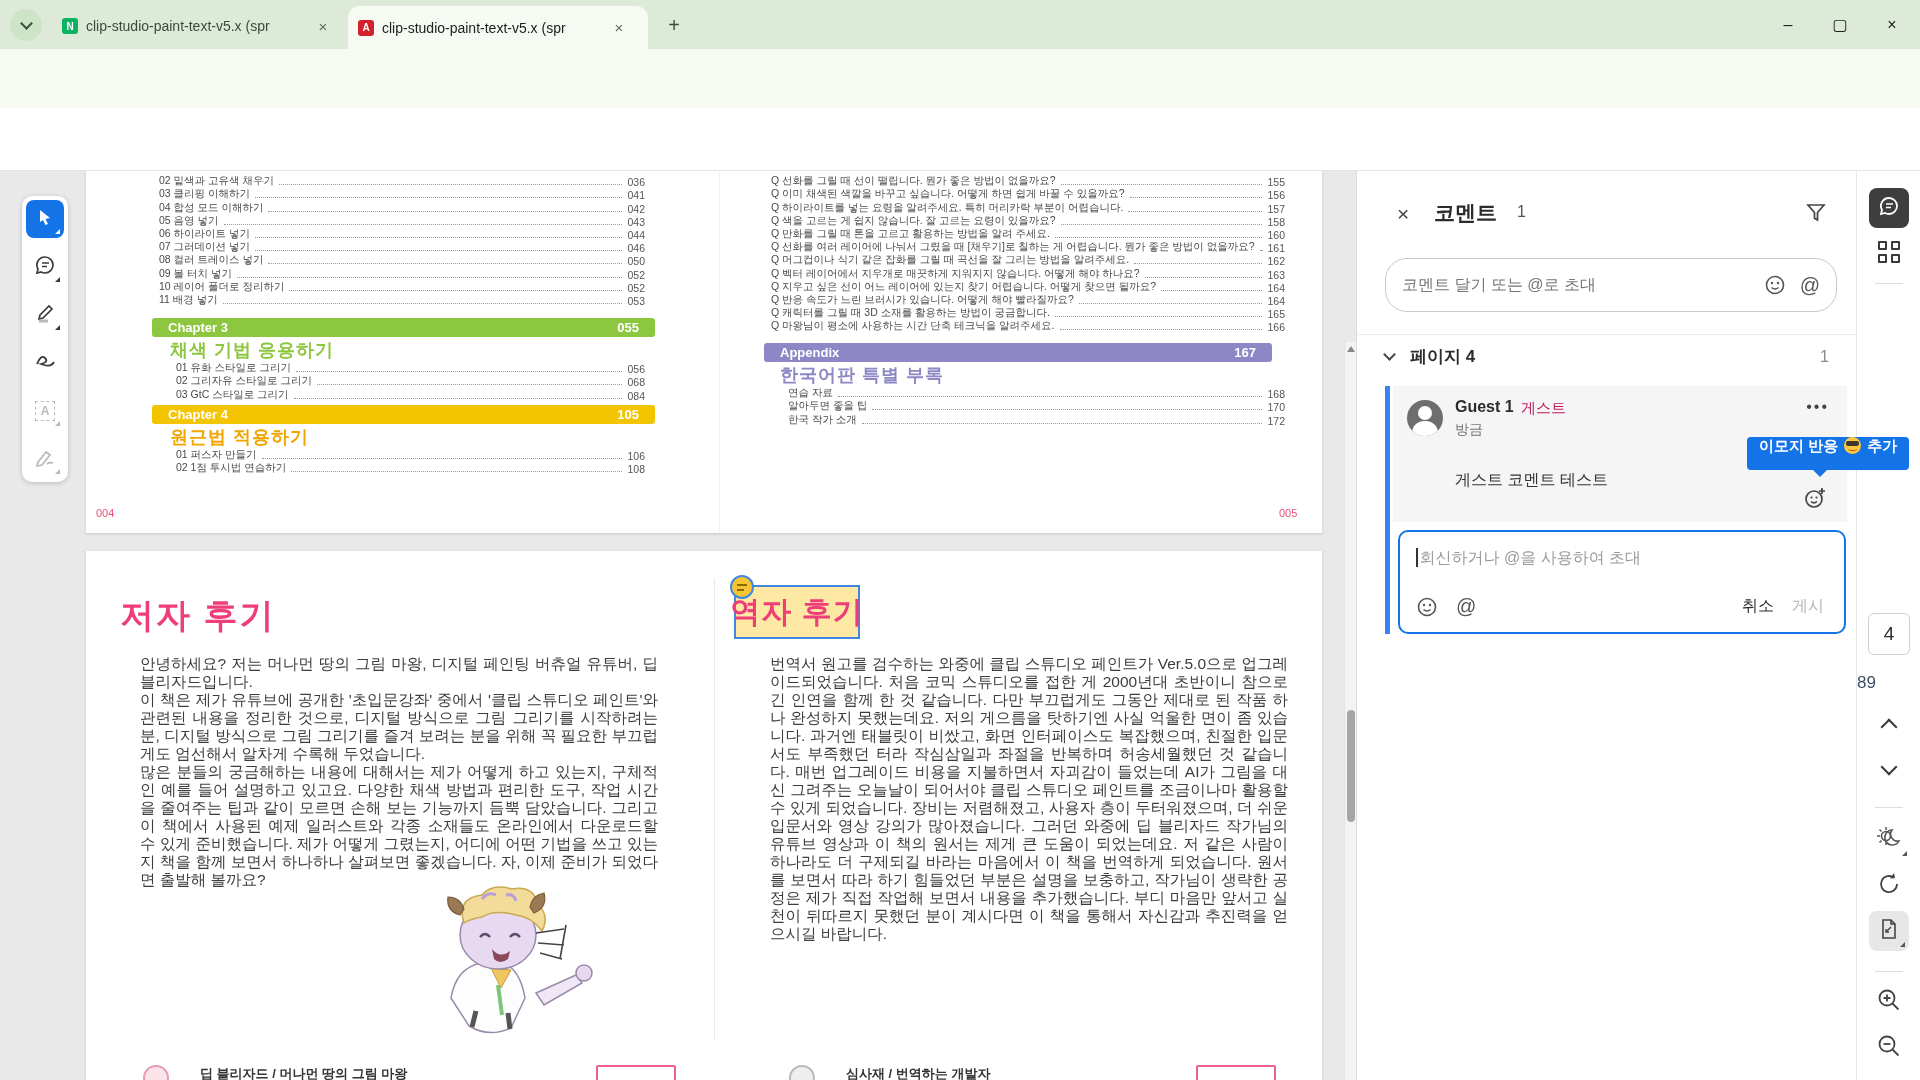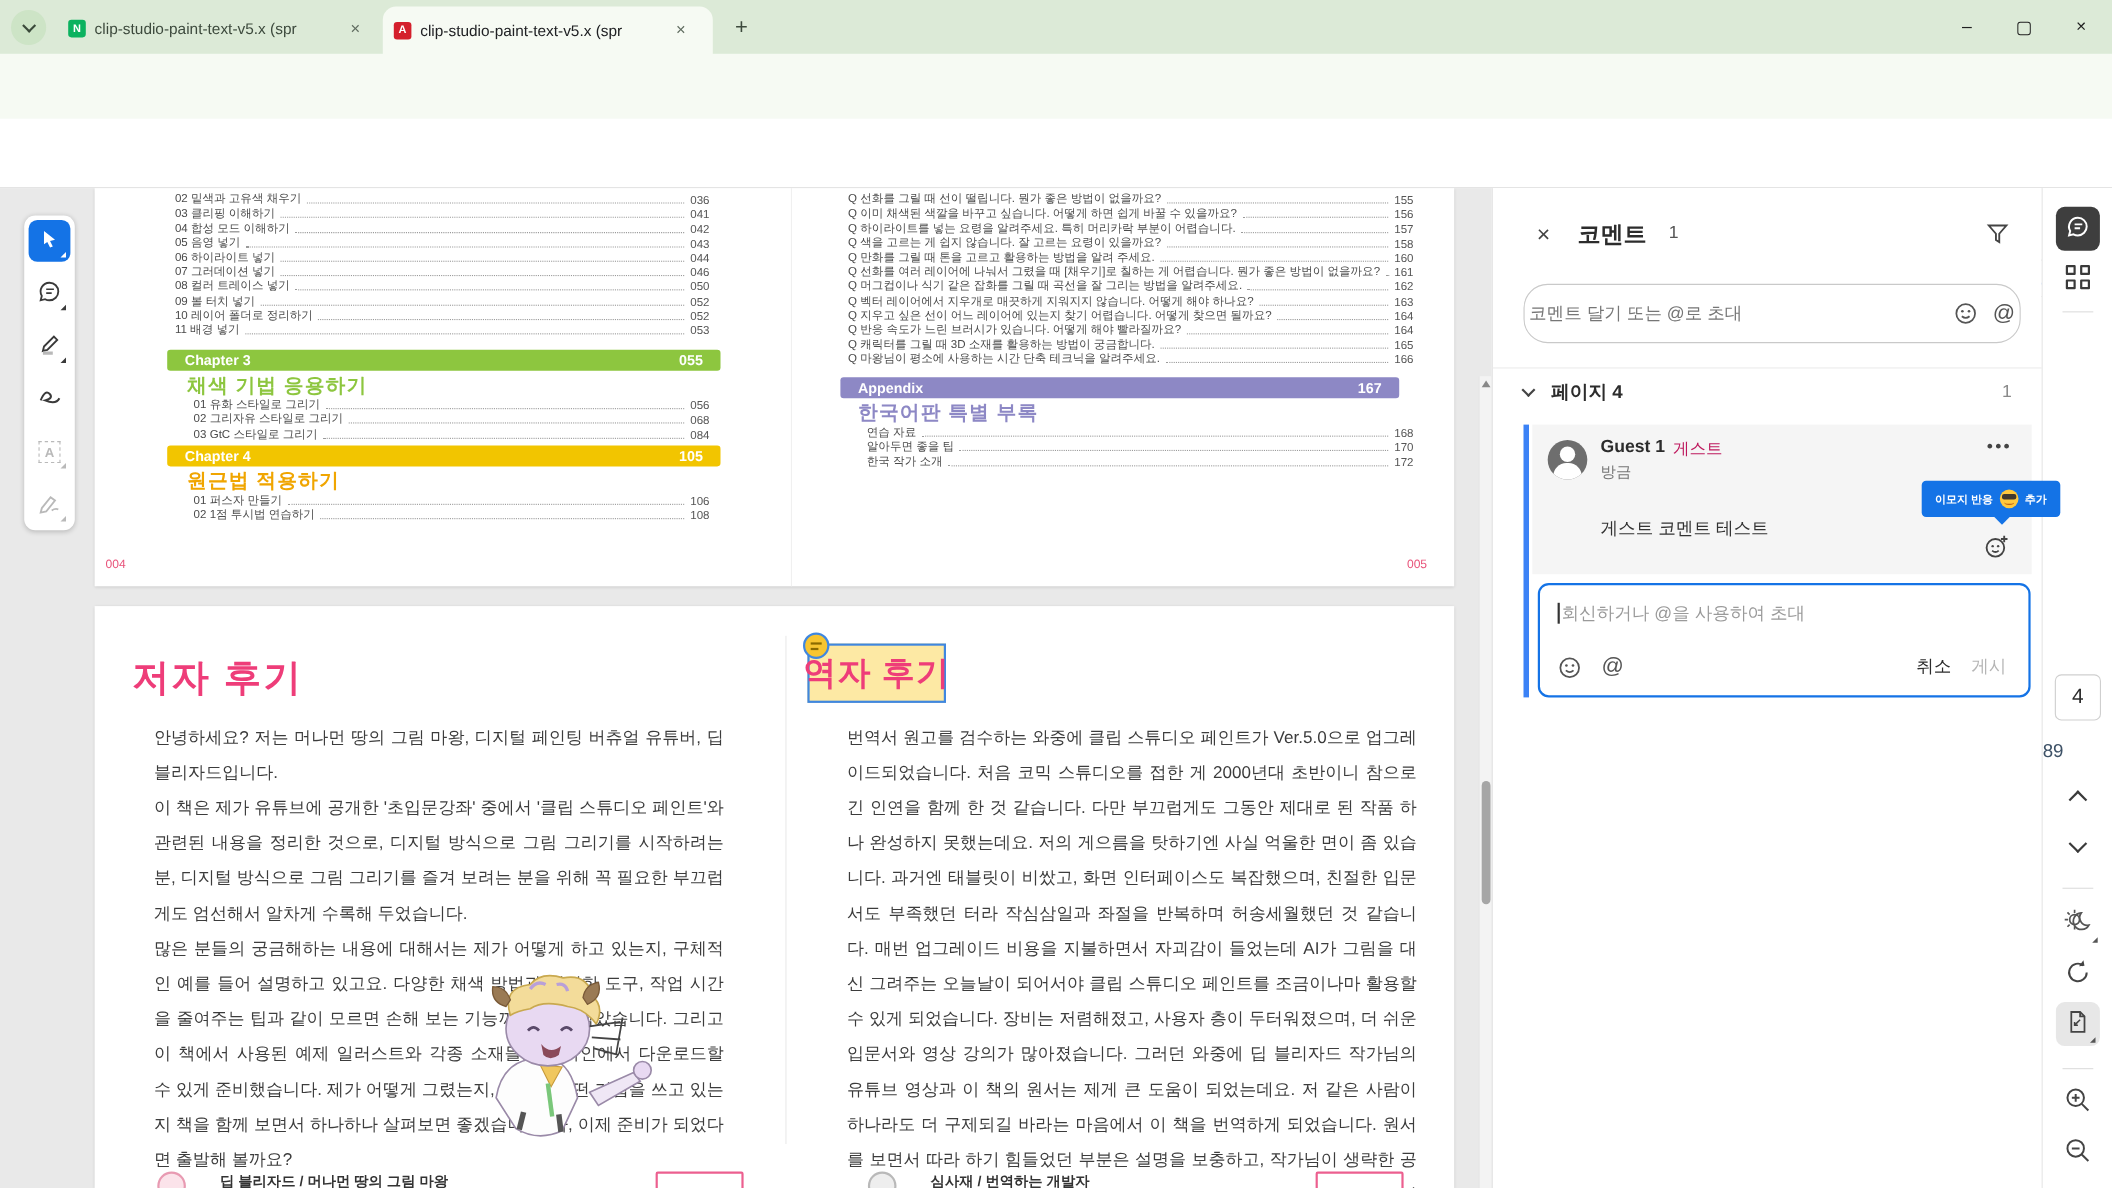--- a/index.html
+++ b/index.html
@@ -76,32 +76,32 @@
   .centerline{position:absolute;top:0;bottom:0;width:1px;background:#f0f0f0}
   
   .p2main{position:absolute;left:10px;top:27px;width:1181px;height:462px;background:#fff}
   .p2line{position:absolute;left:628px;top:27px;height:462px;width:1px;background:#e9e9e9}
   .h-author{position:absolute;left:34px;top:42px;font-size:34px;font-weight:bold;color:#ee3d79;letter-spacing:2px}
   .h-trans-box{position:absolute;left:648px;top:34px;width:126px;height:54px;background:#fde9a4;border:2px solid #3f87e0;display:flex;align-items:center;justify-content:center}
   .h-trans{font-size:30px;font-weight:bold;color:#ee3d79;letter-spacing:1px;white-space:nowrap}
   .note-marker{position:absolute;left:644px;top:24px;width:24px;height:24px;border-radius:50%;background:#f7c531;border:2px solid #3f87e0;z-index:3}
   .note-marker:before{content:'';position:absolute;left:5px;top:7px;width:10px;height:2px;background:#8a6a00}
   .note-marker:after{content:'';position:absolute;left:5px;top:12px;width:7px;height:2px;background:#8a6a00}
-  .bodycol{position:absolute;top:104px;width:518px;font-size:15.5px;line-height:32px;color:#3c3c3c;text-align:justify}
+  .bodycol{position:absolute;top:104px;width:518px;font-size:15.5px;line-height:18px;color:#3c3c3c;text-align:justify}
   .bodycol p{margin:0}
   .p2footer{position:absolute;left:10px;top:512px;width:1181px;height:17px;background:#fff;overflow:hidden}
   .cred{position:absolute;top:2px;font-size:13px;font-weight:bold;color:#333;white-space:nowrap}
   .credav{position:absolute;top:2px;width:26px;height:26px;border-radius:50%;border:2px solid #e89ab2;background:#fbe3ea}
   .credbox{position:absolute;top:2px;width:80px;height:22px;border:2px solid #ec5f8f;border-radius:2px;background:#fff}
   
   .cp-x{position:absolute;left:40px;top:31px;font-size:21px;color:#444}
   .cp-title{position:absolute;left:77px;top:28px;font-size:21px;font-weight:bold;color:#2c2c2c}
   .cp-count{position:absolute;left:160px;top:32px;font-size:16px;color:#555}
   .cp-funnel{position:absolute;left:448px;top:30px}
-  .cp-input{position:absolute;left:28px;top:87px;width:452px;height:54px;border:1px solid #c9c9c9;border-radius:22px;display:flex;align-items:center;padding:0 4px;gap:14px}
+  .cp-input{position:absolute;left:28px;top:87px;width:452px;height:54px;border:1px solid #c9c9c9;border-radius:22px;display:flex;align-items:center;padding:0 16px;gap:14px}
   .cp-input .ph{flex:1;font-size:16px;color:#767676;white-space:nowrap;overflow:hidden}
   .cp-sec{position:absolute;left:0;top:163px;width:500px;height:44px;border-top:1px solid #ececec;display:flex;align-items:center;padding:0 28px;gap:16px}
   .cp-sec .lbl{font-size:17px;font-weight:bold;color:#2c2c2c;flex:1}
   .cp-sec .cnt{font-size:16px;color:#8a8a8a}
   .thread{position:absolute;left:28px;top:215px;width:462px;border-left:5px solid #3b82f6}
   .card{margin-left:3px;background:#f5f5f5;height:136px;position:relative}
   .cav{position:absolute;left:14px;top:14px;width:36px;height:36px;border-radius:50%;background:#6e6e6e;overflow:hidden}
   .cav i{position:absolute;left:11px;top:6px;width:14px;height:14px;border-radius:50%;background:#fff}
   .cav em{position:absolute;left:5px;top:21px;width:26px;height:18px;border-radius:12px 12px 0 0;background:#fff}
   .cname{position:absolute;left:62px;top:12px;font-size:16px;font-weight:bold;color:#2c2c2c}
@@ -111,21 +111,21 @@
   .ctext{position:absolute;left:62px;top:84px;font-size:16px;color:#323232}
   .emojiadd{position:absolute;right:20px;bottom:8px}
   .reply{margin:8px 0 0 8px;width:448px;height:104px;border:2px solid #1473e6;border-radius:10px;background:#fff;position:relative}
   .reply .ph{position:absolute;left:16px;top:16px;font-size:16px;color:#9a9a9a}
   .caret{display:inline-block;width:1.5px;height:19px;background:#333;vertical-align:-4px;margin-right:2px}
   .reply .bar{position:absolute;left:16px;right:20px;bottom:14px;display:flex;align-items:center;gap:18px}
   .reply .sp{flex:1}
   .cancel{font-size:16px;color:#2c2c2c}
   .post{font-size:16px;color:#b5b5b5}
   
-  #tip{position:absolute;left:1747px;top:437px;height:33px;background:#1473e6;color:#fff;border-radius:4px;display:flex;align-items:center;gap:6px;padding:0 12px;font-size:10px;font-weight:bold;z-index:40;white-space:nowrap}
+  #tip{position:absolute;left:1747px;top:437px;height:33px;background:#1473e6;color:#fff;border-radius:4px;display:flex;gap:6px;padding:0 12px;font-size:15px;font-weight:bold;z-index:40;white-space:nowrap}
   #tip:after{content:'';position:absolute;left:66px;bottom:-7px;border-left:7px solid transparent;border-right:7px solid transparent;border-top:7px solid #1473e6}
   .emj{display:inline-block;width:17px;height:17px;border-radius:50%;background:#ffc83d;position:relative}
   .emj:before{content:'';position:absolute;top:4px;left:2px;right:2px;height:5px;background:#40382e;border-radius:2px}
   .emj:after{content:'';position:absolute;left:4px;bottom:3px;width:9px;height:4px;border-bottom:1.6px solid #b4560f;border-radius:50%}
   
   .railitem{position:absolute;left:0;width:64px;display:flex;justify-content:center;color:#3a3a3a}
   .railbtn{width:40px;height:40px;border-radius:8px;display:flex;align-items:center;justify-content:center;position:relative}
   .railbtn.dark{background:#3e3e3e;color:#fff}
   .railbtn.lit{background:#e7e7e7}
   .raildiv{position:absolute;left:18px;width:28px;height:1px;background:#ddd}

